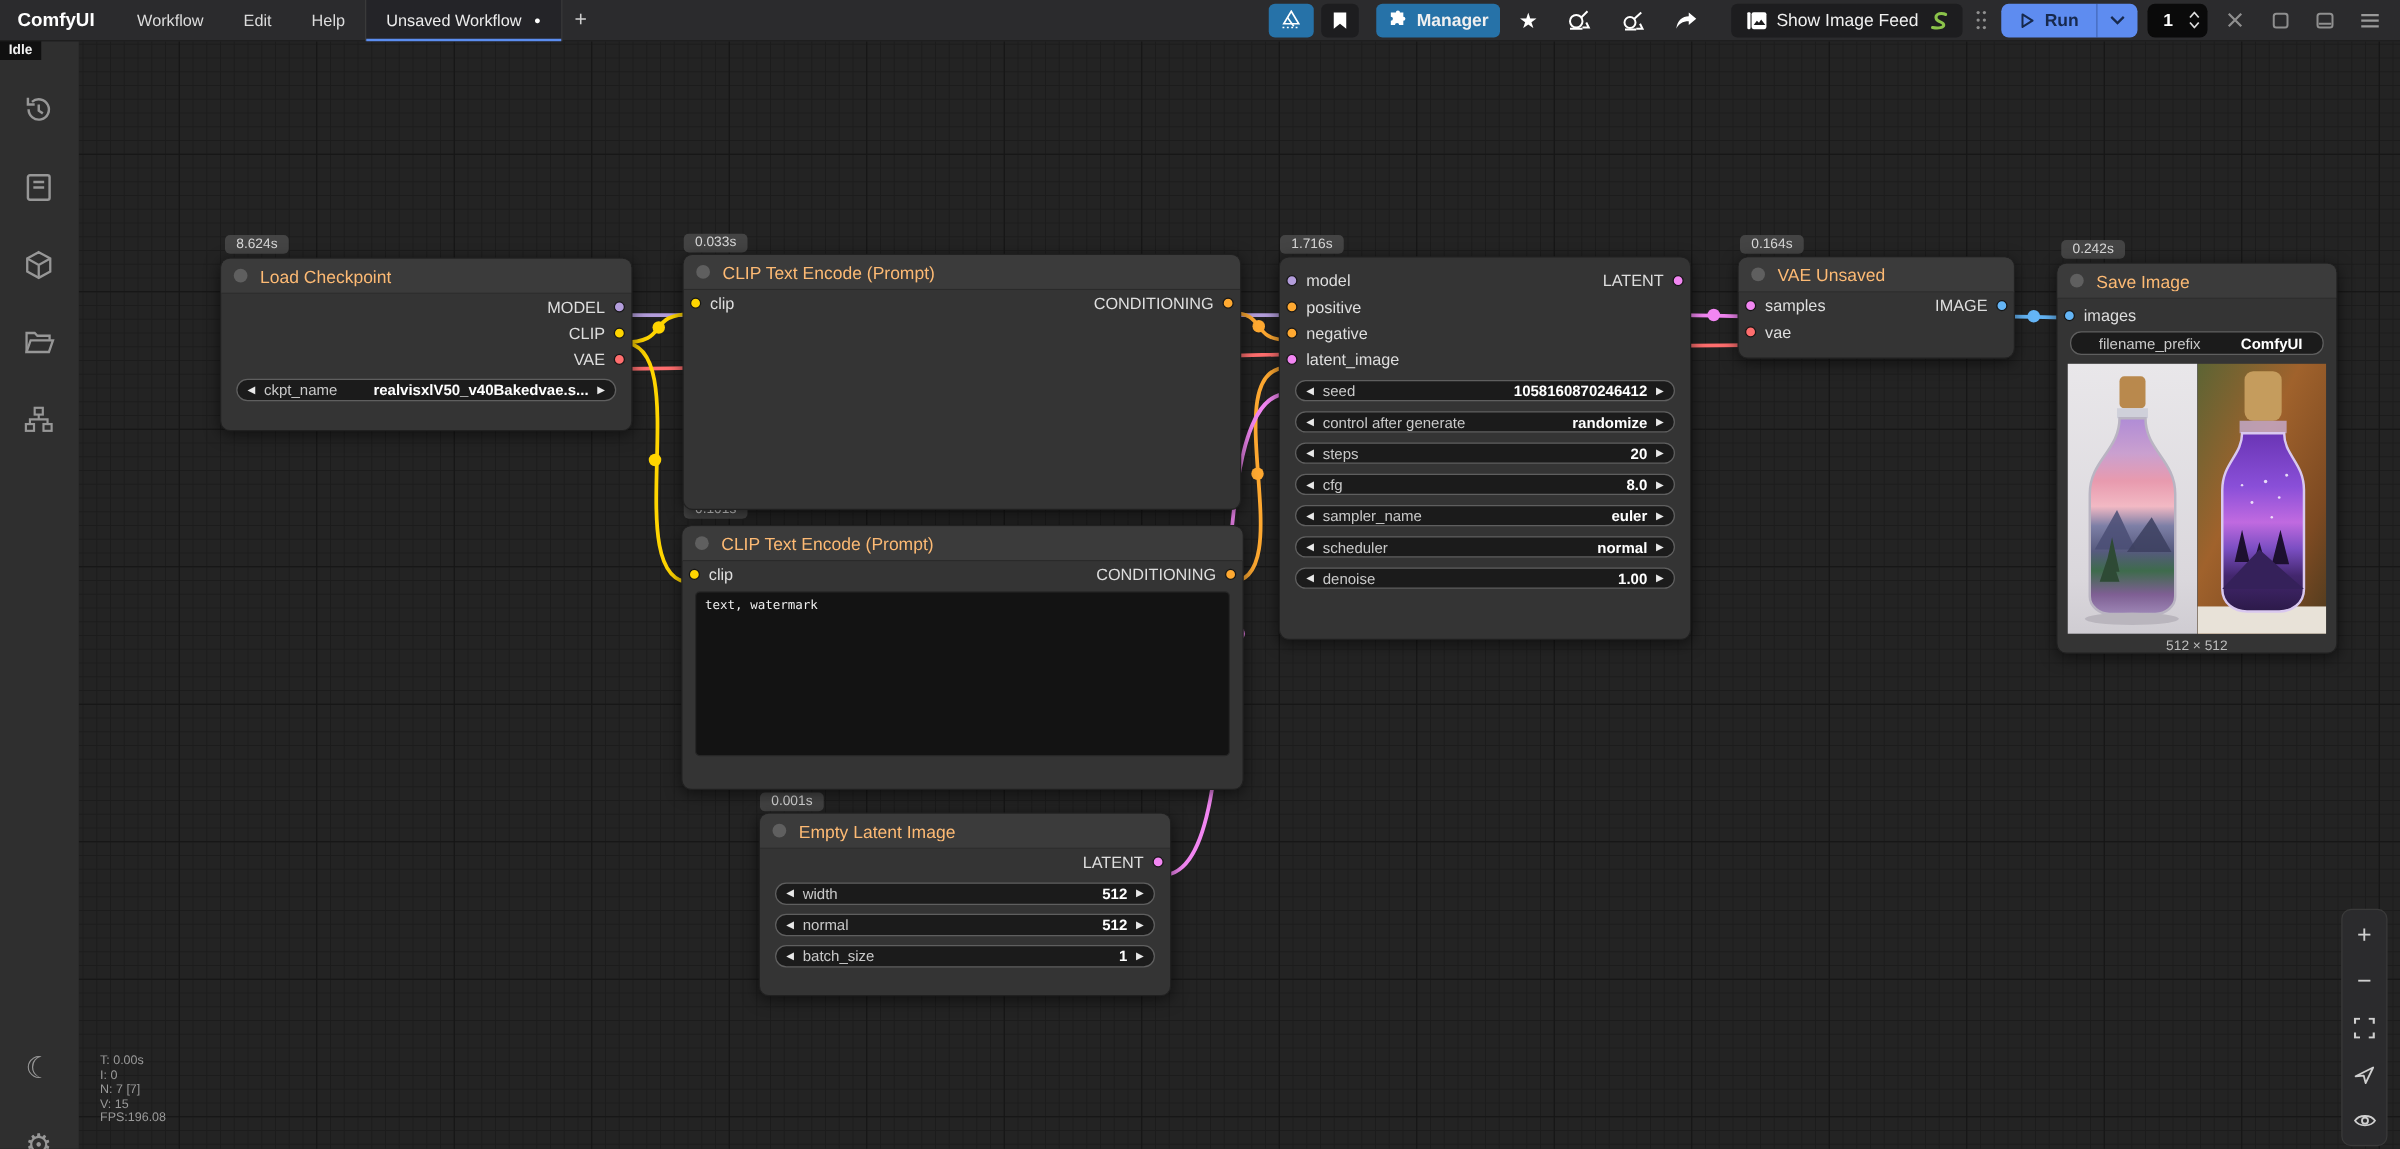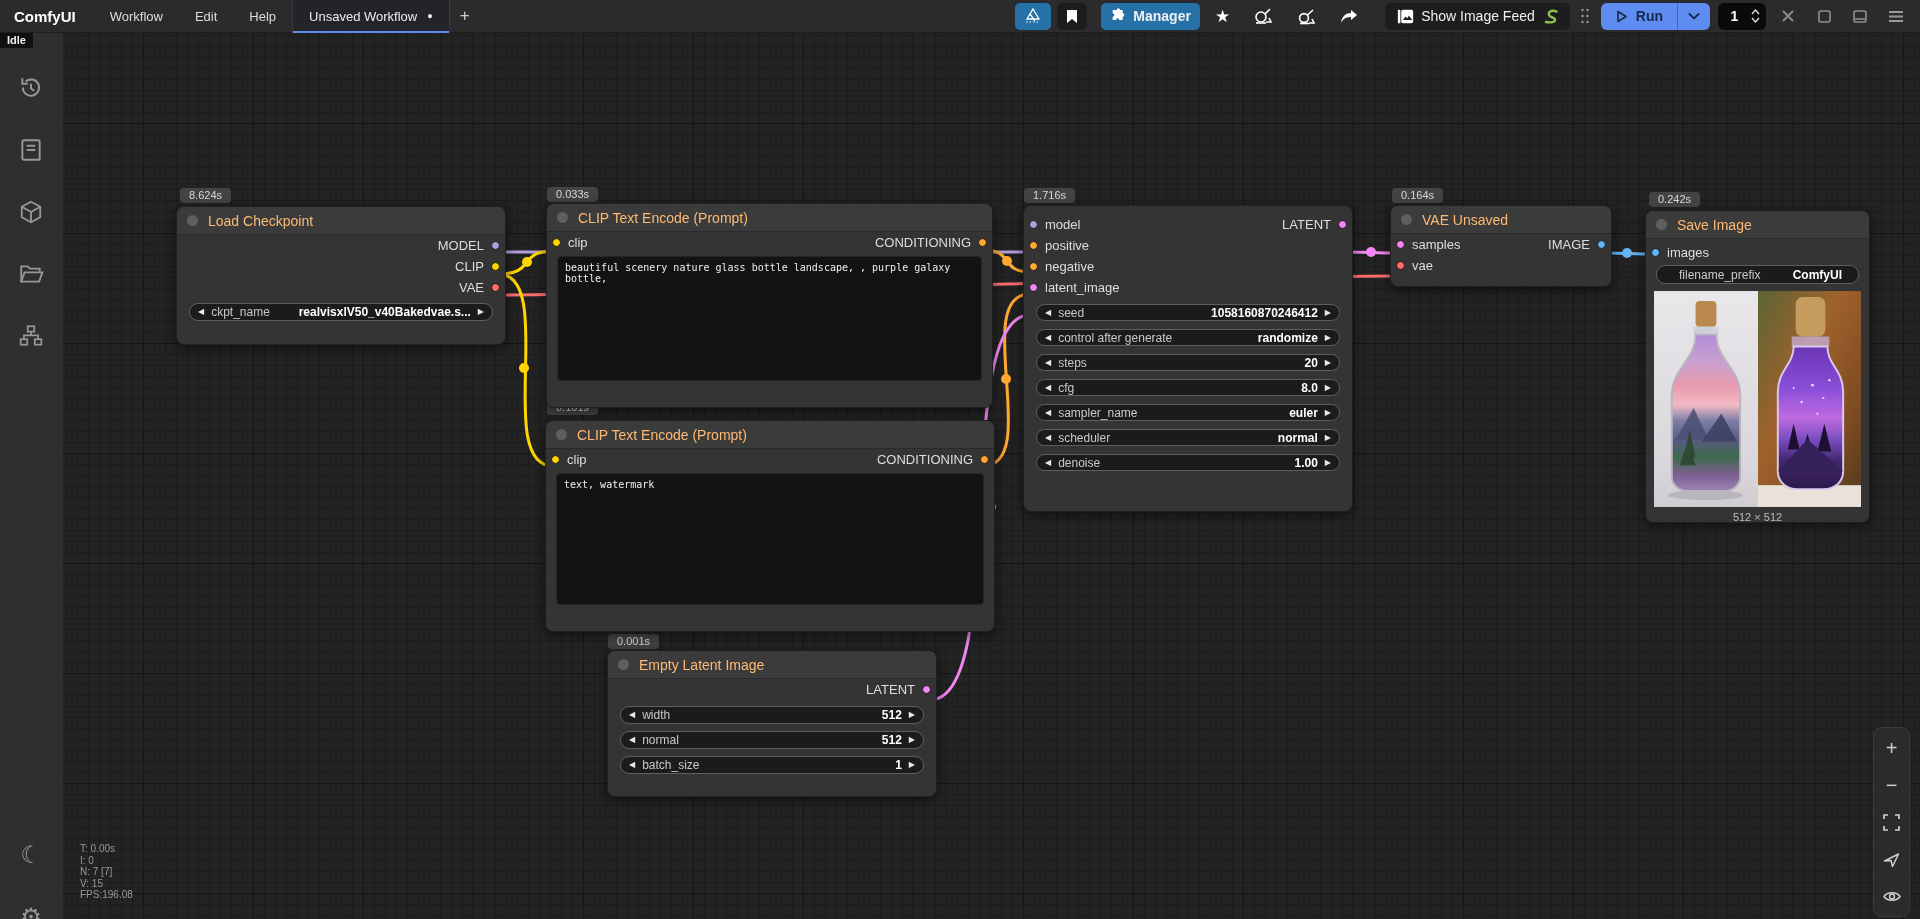--- a/index.html
+++ b/index.html
@@ -333,21 +333,20 @@
   <div class="slot-row">
     <span class="slot">
         <i class="dot" style="background-color: rgb(255, 213, 0);"></i>
         <span>clip</span>
       </span>
     <span class="slot out">
         <span>CONDITIONING</span>
         <i class="dot" style="background-color: rgb(255, 169, 49);"></i>
       </span>
   </div>
-  <div class="prompt-box" style="height:125px">beautiful scenery nature glass bottle landscape, , purple galaxy bottle,</div>
 </div>
 
 <div class="node" style="left:545px;top:420px;width:450px;height:212px">
   <div class="node-header">
     <span class="collapse-dot"></span>
     <span class="node-title">CLIP Text Encode (Prompt)</span>
   </div>
   <div class="slot-row">
     <span class="slot">
         <i class="dot" style="background-color: rgb(255, 213, 0);"></i>

